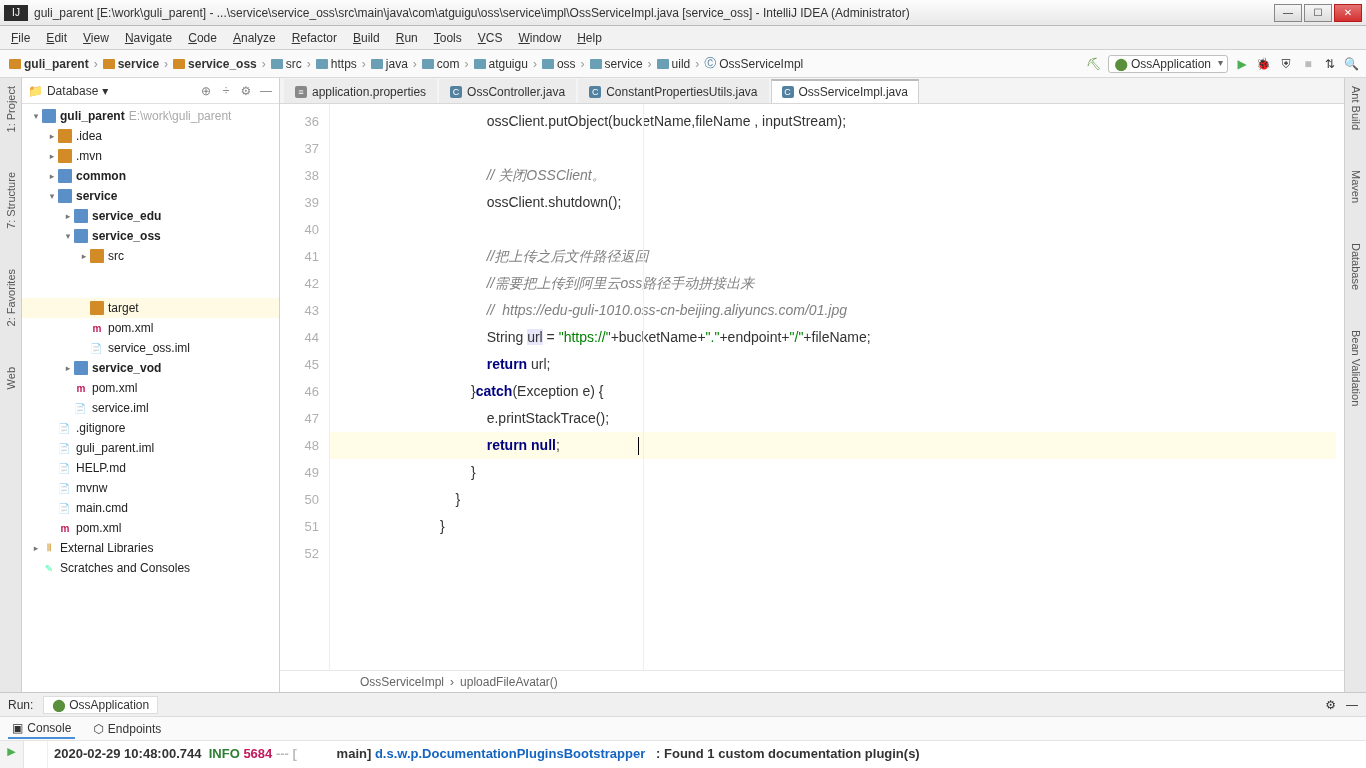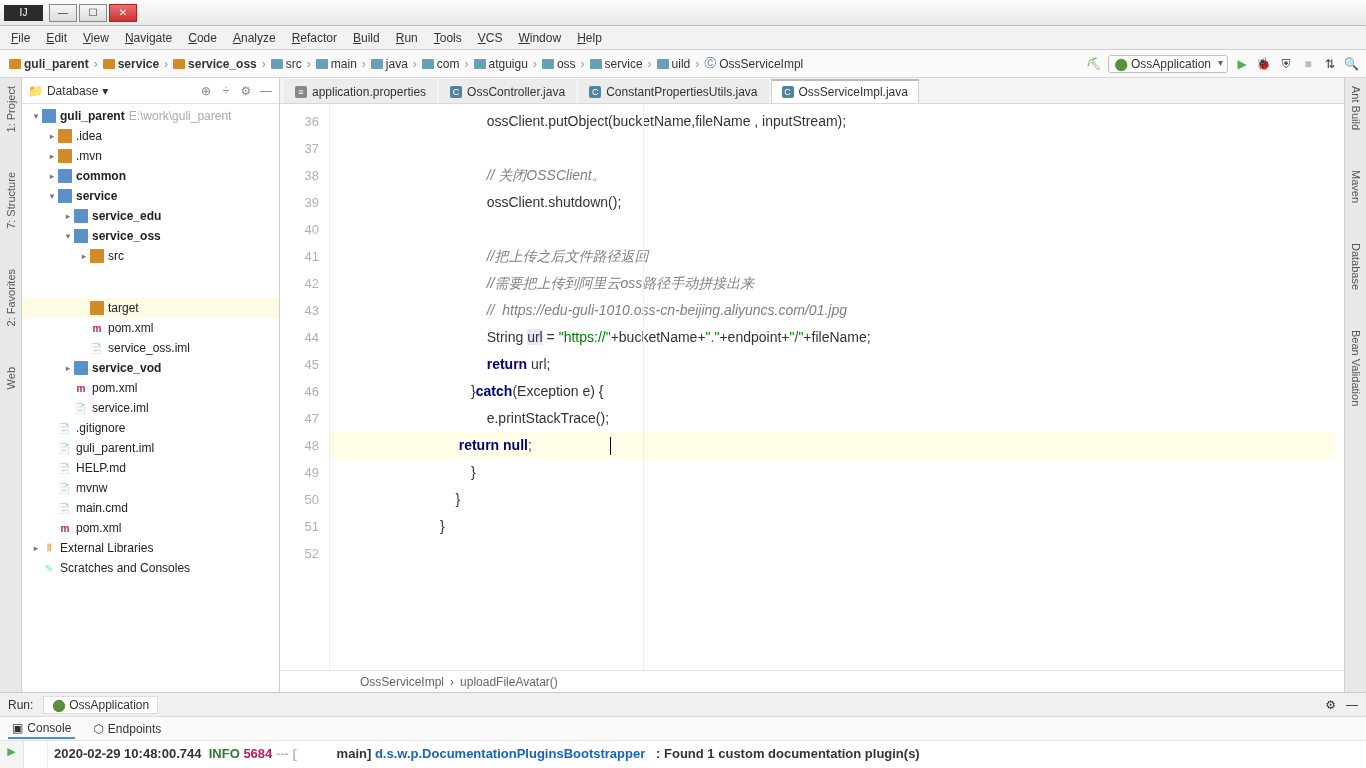--- a/index.html
+++ b/index.html
@@ -1,20 +1,20 @@
 <!DOCTYPE html>
 <html><head>
 <meta charset="utf-8">
 <style>
 * { margin:0; padding:0; box-sizing:border-box; font-family:"Segoe UI",Arial,sans-serif; }
 body { background:#f0f0f0; width:1366px; height:768px; overflow:hidden; font-size:12px; color:#333; }
 
 
 .titlebar { height:26px; background:linear-gradient(#fdfdfd,#e8e8e8); border-bottom:1px solid #bbb; display:flex; align-items:center; padding:0 4px; }
-.titlebar .ij-icon { width:39px; height:16px; background:#2b2b2b; color:#fff; font-size:10px; display:flex; align-items:center; justify-content:center; margin-right:6px; }
+.titlebar .ij-icon { width:24px; height:16px; background:#2b2b2b; color:#fff; font-size:10px; display:flex; align-items:center; justify-content:center; margin-right:6px; }
 .titlebar .title-text { flex:1; font-size:12px; color:#333; }
 .titlebar .winbtns { display:flex; gap:2px; }
 .titlebar .winbtn { width:28px; height:18px; border:1px solid #888; background:linear-gradient(#f6f6f6,#dcdcdc); display:flex; align-items:center; justify-content:center; font-size:10px; }
 .titlebar .winbtn.close { background:linear-gradient(#e57373,#d32f2f); color:#fff; border-color:#b71c1c; }
 
 
 .menubar { height:24px; background:#f2f2f2; border-bottom:1px solid #d0d0d0; display:flex; align-items:center; padding:0 4px; gap:2px; }
 .menubar .menuitem { padding:2px 7px; }
 .menubar .menuitem u { text-decoration:underline; }
 
@@ -63,21 +63,21 @@
 .editor-tab { height:24px; padding:0 10px; display:flex; align-items:center; gap:5px; border:1px solid transparent; border-bottom:none; margin-right:2px; background:#ececec; position:relative; }
 .editor-tab.active { background:#fff; border-color:#d0d0d0; border-top:2px solid #bbb; }
 .editor-tab .ft-icon { width:12px; height:12px; border-radius:2px; font-size:9px; display:flex; align-items:center; justify-content:center; color:#fff; }
 .ft-java { background:#5382a1; }
 .ft-prop { background:#888; }
 .editor-tab .tx { font-size:12px; }
 .editor-body { flex:1; display:flex; overflow:hidden; position:relative; }
 .editor-body::after { content:""; position:absolute; left:363px; top:0; bottom:0; width:1px; background:#eee; }
 .gutter { width:50px; text-align:right; padding:4px 10px 4px 4px; color:#b0b0b0; font-family:Consolas,monospace; font-size:13px; line-height:27px; border-right:1px solid #eee; background:#fff; }
 .code { flex:1; padding:4px 8px 4px 110px; font-family:Consolas,monospace; font-size:14px; line-height:27px; white-space:pre; overflow:hidden; position:relative; }
-.code .cline.hl { background:#fffde7; margin-left:-110px; padding-left:82px; }
+.code .cline.hl { background:#fffde7; margin-left:-110px; padding-left:110px; }
 .kw { color:#000080; font-weight:bold; }
 .str { color:#008000; }
 .cm { color:#808080; font-style:italic; }
 .var-hl { background:#e6e6fa; }
 .cursor { display:inline-block; width:1px; height:18px; background:#000; vertical-align:middle; }
 .breadcrumb-bar { height:22px; border-top:1px solid #e8e8e8; display:flex; align-items:center; padding:0 80px; gap:6px; color:#666; font-size:12px; }
 
 
 .run-panel { height:115px; border-top:1px solid #c8c8c8; background:#fff; display:flex; flex-direction:column; }
 .run-header { height:24px; background:#f0f0f0; border-bottom:1px solid #ddd; display:flex; align-items:center; padding:0 8px; gap:10px; font-size:12px; }
@@ -95,20 +95,21 @@
 .console .thread { color:#333; }
 .console .logger { color:#1565c0; }
 .console .msg { color:#333; }
 .console .line.faded { color:#bbb;font-weight:bold; }
 </style>
 </head>
 <body>
 
 <div class="titlebar">
   <div class="ij-icon">IJ</div>
+  <div class="title-text">guli_parent [E:\work\guli_parent] - ...\service\service_oss\src\main\java\com\atguigu\oss\service\impl\OssServiceImpl.java [service_oss] - IntelliJ IDEA (Administrator)</div>
   <div class="winbtns">
     <div class="winbtn">—</div>
     <div class="winbtn">☐</div>
     <div class="winbtn close">✕</div>
   </div>
 </div>
 
 <div class="menubar" id="menubar">
     <span class="menuitem"><u>F</u>ile</span>
     <span class="menuitem"><u>E</u>dit</span>
@@ -142,21 +143,21 @@
         <span style="font-weight:bold;">service_oss</span>
       </span>
       <span class="sep">›</span>
       <span class="crumb">
         <span class="folder-icon blue"></span>
         <span>src</span>
       </span>
       <span class="sep">›</span>
       <span class="crumb">
         <span class="folder-icon blue"></span>
-        <span>main</span>
+        <span>https</span>
       </span>
       <span class="sep">›</span>
       <span class="crumb">
         <span class="folder-icon blue"></span>
         <span>java</span>
       </span>
       <span class="sep">›</span>
       <span class="crumb">
         <span class="folder-icon blue"></span>
         <span>com</span>

